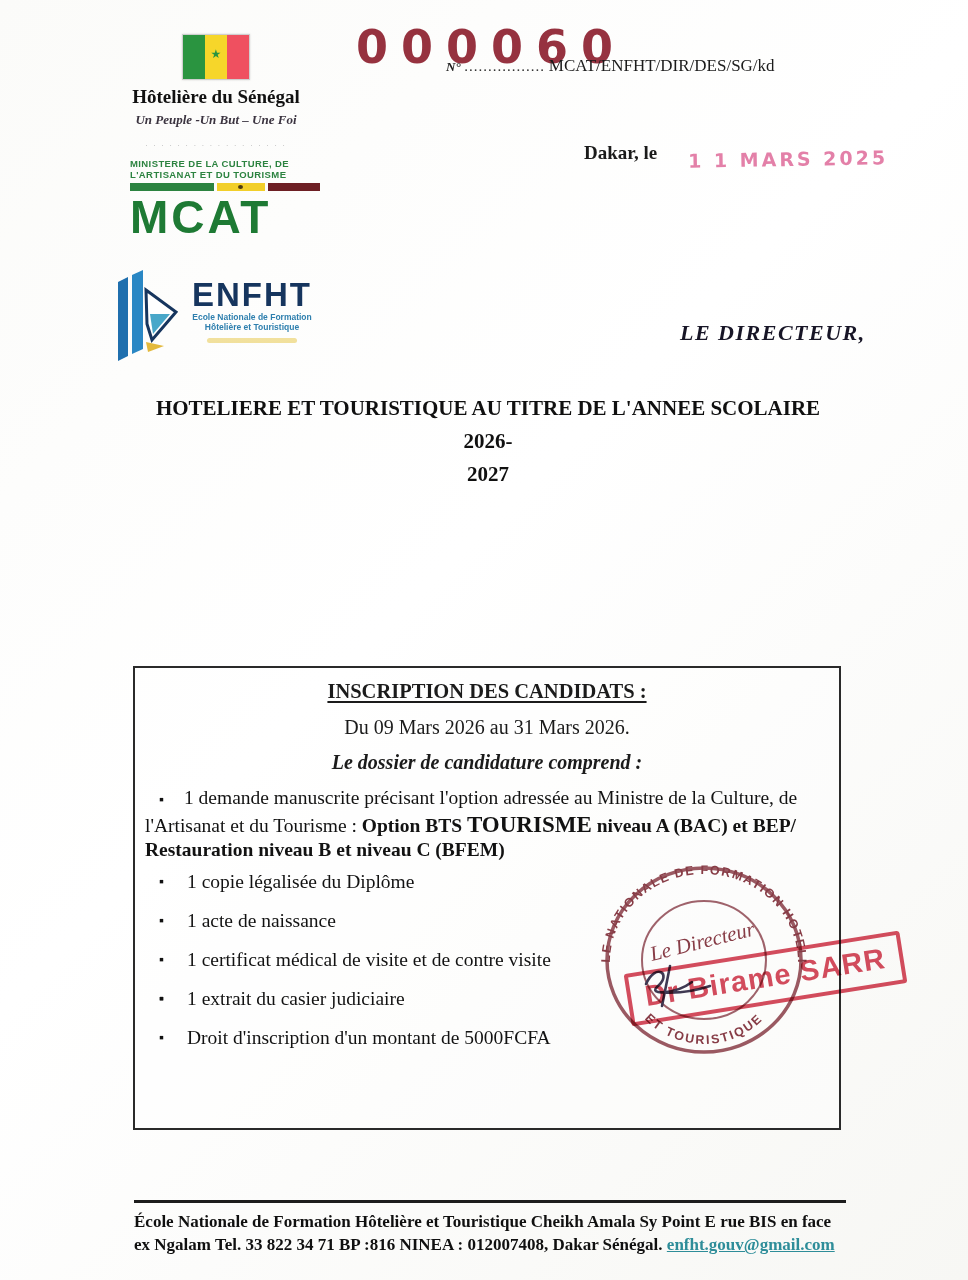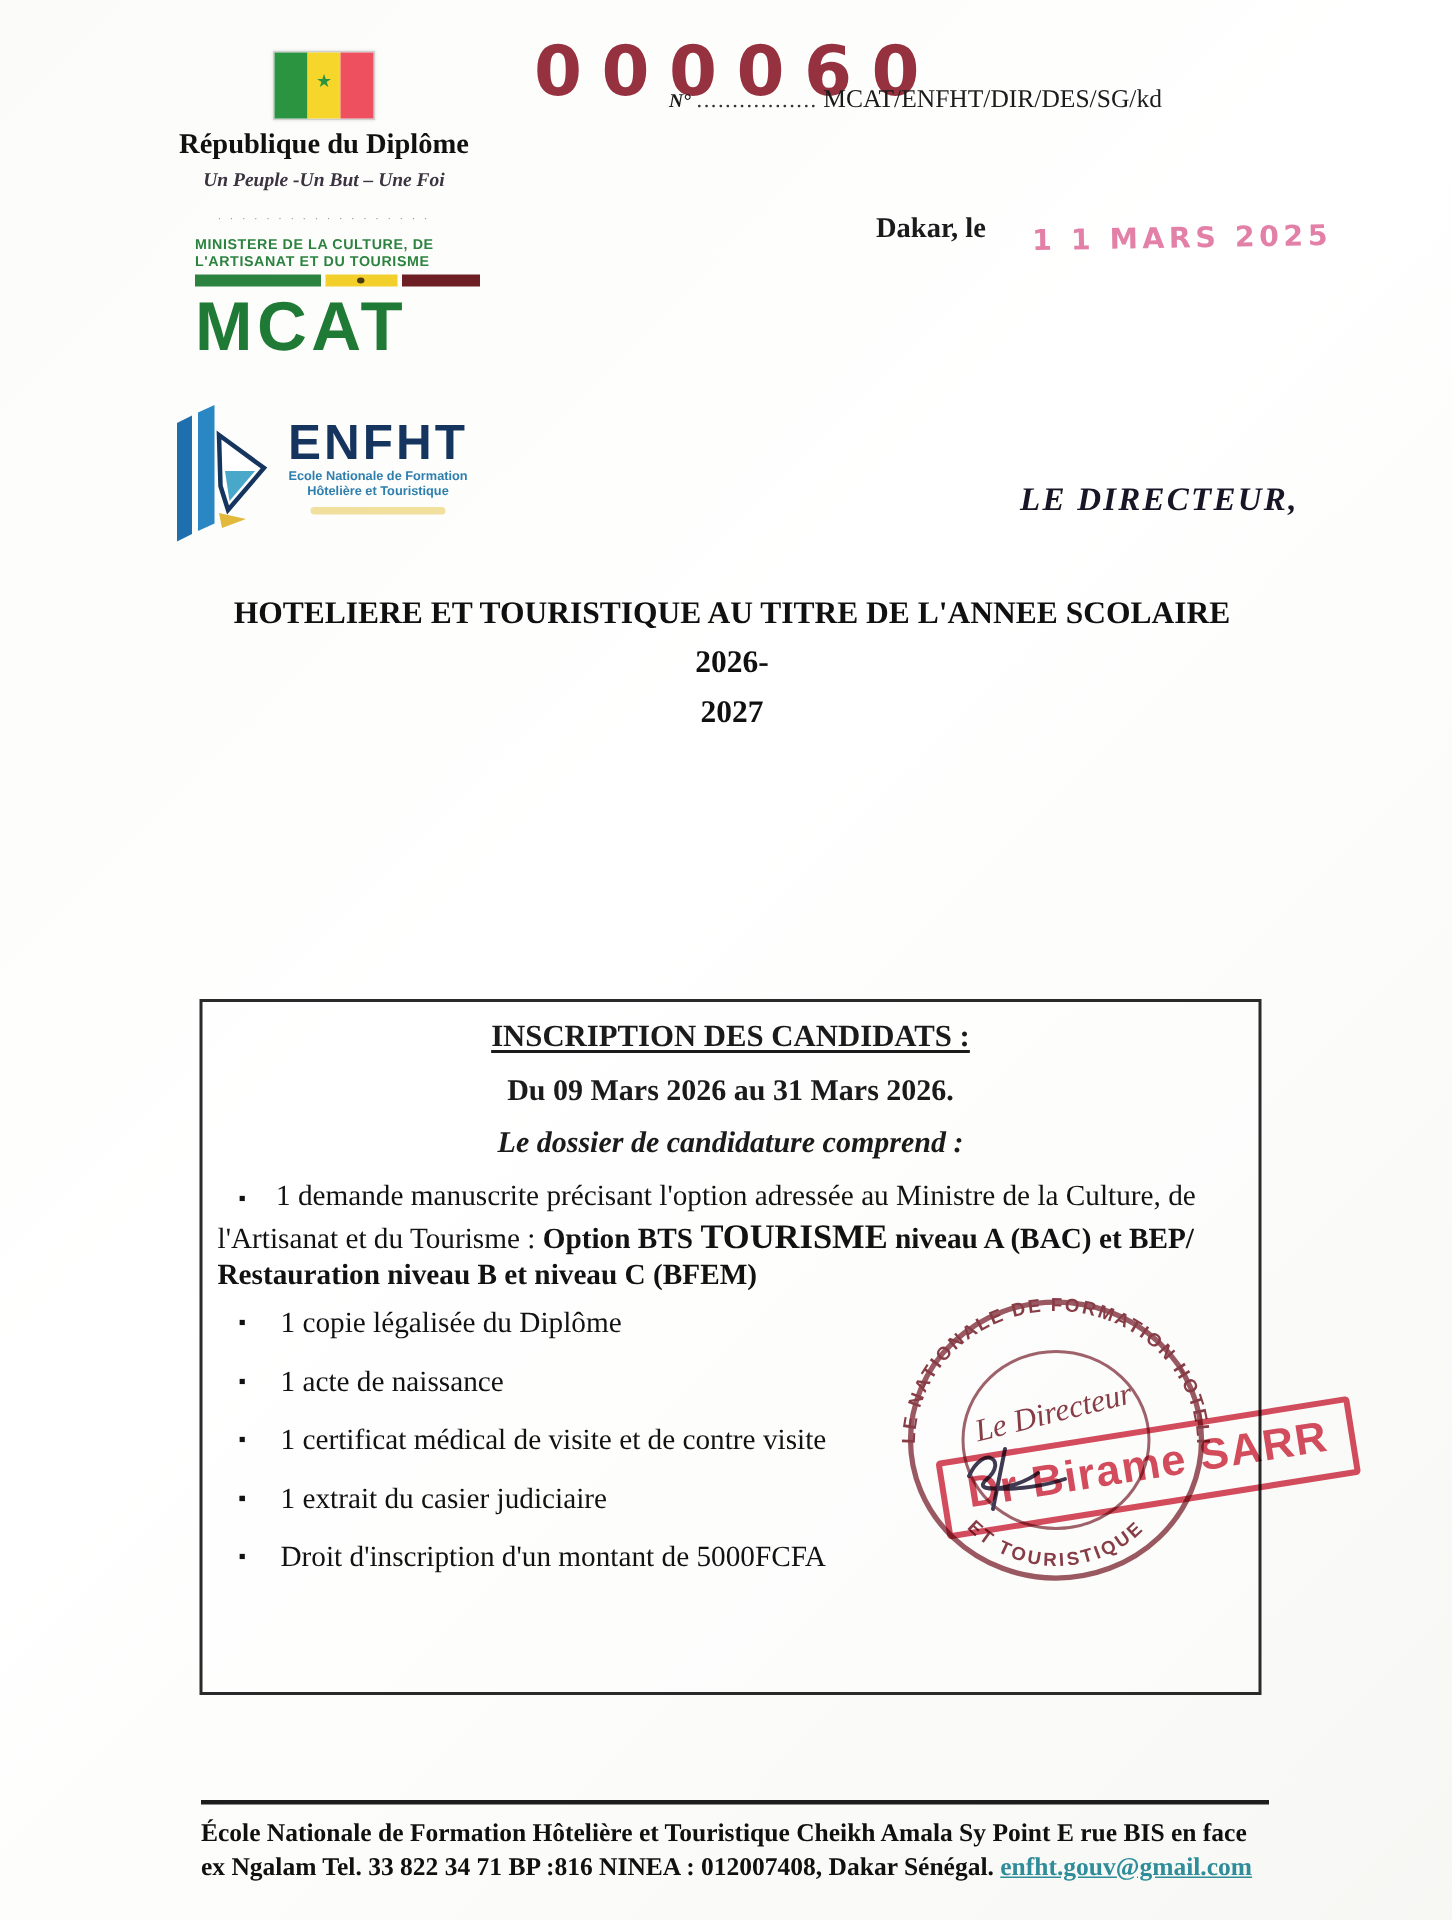--- a/index.html
+++ b/index.html
@@ -80,21 +80,21 @@
 
   
   .intro{left:136px;top:506px;width:722px;font-size:20.5px;color:#141414;}
   .intro div{line-height:52px;}
 
   
   .insc-box{left:133px;top:666px;width:704px;height:460px;
             border:2px solid #2a2a2a;background:rgba(255,255,255,.35);}
   .insc-head{margin-top:12px;text-align:center;font-weight:bold;font-size:20.5px;
              text-decoration:underline;text-decoration-thickness:2px;text-underline-offset:3px;}
-  .insc-period{margin-top:13px;text-align:center;font-size:20px;font-weight:bold;}
+  .insc-period{margin-top:13px;text-align:center;font-size:20px;}
   .insc-dossier{margin-top:12px;text-align:center;font-weight:bold;font-style:italic;font-size:20px;}
   .list{margin:12px 10px 0 10px;font-size:19.5px;color:#121212;}
   .li{position:relative;padding-left:42px;line-height:26px;margin-bottom:13px;}
   .li .bullet{position:absolute;left:14px;top:0;font-size:14px;line-height:26px;color:#111;}
   .li .bullet::before{content:"▪";}
   .li-hang{padding-left:0;line-height:24px;margin-bottom:7px;}
   .li-hang .bullet{position:static;margin:0 20px 0 14px;font-size:14px;}
   .b{font-weight:bold;}
   .b-lg{font-weight:bold;font-size:23px;}
 
@@ -126,21 +126,21 @@
   <div class="abs ref-line">
     <span class="no">N°</span>
     <span class="dots">.................</span>
     <span class="code">MCAT/ENFHT/DIR/DES/SG/kd</span>
   </div>
 
   <div class="abs republic-block">
     <div class="flag">
       <span class="band green"></span><span class="band yellow"><span class="star">★</span></span><span class="band red"></span>
     </div>
-    <div class="republic-name">République du Diplôme</div>
+    <div class="republic-name">Hôtelière du Sénégal</div>
     <div class="motto">Un Peuple -Un But – Une Foi</div>
     <div class="micro-dots">· · · · · · · · · · · · · · · · · ·</div>
   </div>
 
   <div class="abs dakar">Dakar, le</div>
   <div class="abs date-stamp">1 1 MARS 2025</div>
 
   <div class="abs mcat">
     <div class="mcat-min">MINISTERE DE LA CULTURE, DE</div>
     <div class="mcat-min">L'ARTISANAT ET DU TOURISME</div>

